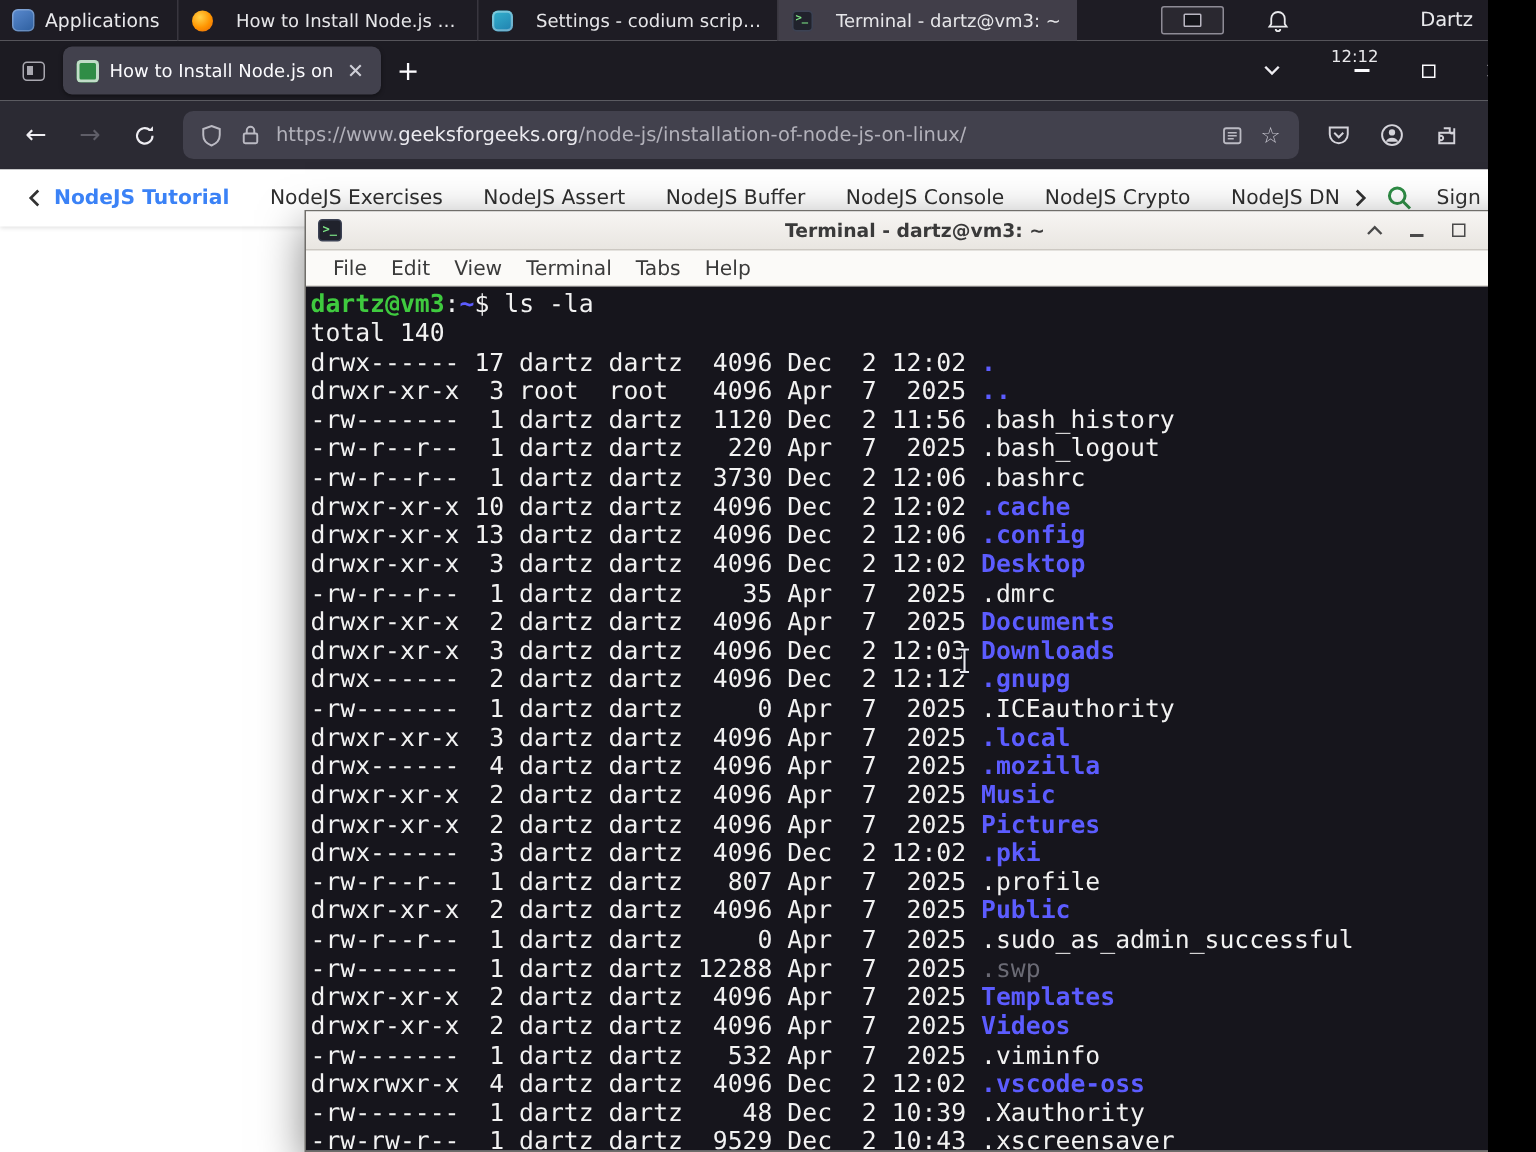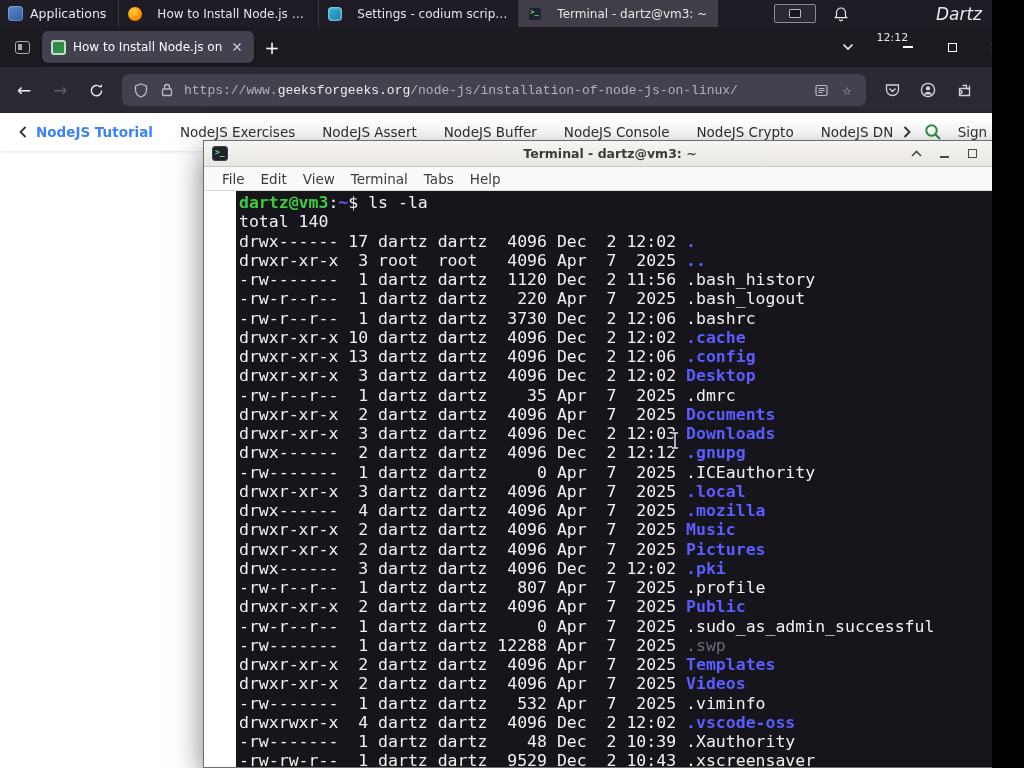--- a/index.html
+++ b/index.html
@@ -25,21 +25,21 @@
   .tb-ico.terminal{border-radius:3px;background:#20222c;border:1px solid #3c4254;position:relative;}
   .tb-ico.terminal::after{content:">_";position:absolute;left:1px;top:0;font:bold 7px "DejaVu Sans Mono",monospace;color:#7ee787;}
   .pager{margin-left:56px;align-self:center;width:42px;height:19px;border:1px solid #8e8b96;border-radius:2px;
          display:flex;align-items:center;justify-content:center;background:#2a2830;}
   .pager-ico{width:12px;height:9px;border:1px solid #b9b6c2;background:#15151b;border-radius:1px;}
   .tb-right{margin-left:auto;display:flex;align-items:center;gap:16px;padding-right:10px;}
   .bell{width:16px;height:16px;}
   .clock{text-align:center;line-height:1.1;}
   .clock-date{font-size:9.5px;}
   .clock-time{font-size:11px;margin-top:39px;}
-  .tb-user{font-size:17px;font-style:italic;}
+  .tb-user{font-size:13px;}
 
   
   .ff{position:absolute;top:27px;left:0;width:1024px;z-index:4;}
   .tabrow{height:40px;background:#1c1b22;display:flex;align-items:center;padding:0 8px;}
   .ffview{width:28px;height:28px;border-radius:4px;display:grid;place-items:center;}
   .ffview-ico{width:15px;height:13px;border:1.5px solid #a9a8b0;border-radius:3px;position:relative;}
   .ffview-ico::after{content:"";position:absolute;left:2px;top:2px;width:4px;height:6px;background:#a9a8b0;}
   .tab{display:flex;align-items:center;gap:7px;width:212px;height:32px;background:#42414d;border-radius:6px;
        padding:0 9px;margin-left:6px;color:#fbfbfe;box-shadow:0 1px 3px rgba(0,0,0,.4);}
   .favicon{width:15px;height:15px;border-radius:3px;background:#2f8d46;flex:0 0 auto;
@@ -52,21 +52,21 @@
   .winctl{display:flex;align-items:center;gap:28px;padding:0 12px;}
   .wc{display:grid;place-items:center;width:16px;height:16px;}
   .bar{width:10px;height:1.6px;background:#fbfbfe;}
   .boxx{width:9px;height:9px;border:1.6px solid #fbfbfe;}
   .xsvg{display:block;}
 
   .toolbar{height:46px;background:#2b2a33;display:flex;align-items:center;padding:0 8px;gap:4px;}
   .nav-btn{width:32px;height:32px;border-radius:4px;display:grid;place-items:center;color:#eeedf2;font-size:17px;}
   .nav-btn.disabled{color:#5f5e68;}
   .urlbar{flex:1;height:32px;background:#42414d;border-radius:7px;display:flex;align-items:center;
-          padding:0 10px;gap:8px;margin:0 6px;min-width:0;font-family:Liberation Mono, monospace;}
+          padding:0 10px;gap:8px;margin:0 6px;min-width:0;}
   .url-text{flex:1;font-size:13px;white-space:nowrap;overflow:hidden;min-width:0;}
   .u-dim{color:#b2b1ba;}
   .u-domain{color:#ecebf0;}
   .ico{display:grid;place-items:center;width:18px;height:18px;flex:0 0 auto;}
   .star{font-size:15px;color:#c3c2cb;}
   .tool-ico{width:32px;height:32px;display:grid;place-items:center;color:#d4d3da;}
   .menu-glyph{font-size:19px;color:#eeedf2;}
 
   
   .gfgnav{position:absolute;top:113px;left:0;width:1024px;height:38px;background:#fff;z-index:5;
@@ -92,21 +92,21 @@
   .term-title-text{font-size:12.5px;font-weight:bold;color:#3a3a3a;}
   .term-btns{position:absolute;right:8px;display:flex;align-items:center;gap:13px;}
   .tbt{width:15px;height:15px;display:grid;place-items:center;color:#4a4a4a;}
   .mini-bar{width:9px;height:2px;background:#4a4a4a;align-self:end;margin-bottom:3px;}
   .maxi-box{width:9px;height:9px;border:1.5px solid #4a4a4a;}
   .term-menubar{height:24px;background:#fbfaf8;border-bottom:1px solid #dfdcd7;display:flex;
                 align-items:center;padding:10px 10px;font-size:13.5px;color:#3b3b3b;}
   .menu-item{padding:0 8px;}
   .term-body{flex:1;background:#16151c;position:relative;overflow:hidden;
              font-family:"DejaVu Sans Mono",monospace;font-size:16.5px;line-height:19.25px;
-             color:#f2f2f2;padding:2px 0 0 3px;margin-left:32px;}
+             color:#f2f2f2;padding:2px 0 0 3px;}
   .tline{white-space:pre;}
   .p-green{color:#3fca3f;font-weight:bold;}
   .p-blue,.blue{color:#5c5cff;font-weight:bold;}
   .dim{color:#6b6b75;}
   .term-scroll{position:absolute;right:1px;top:508px;width:8px;height:64px;background:#b4b2ba;border-radius:4px;}
   .ibeam{position:absolute;left:433px;top:240px;}
 </style>
 </head>
 <body>
 

